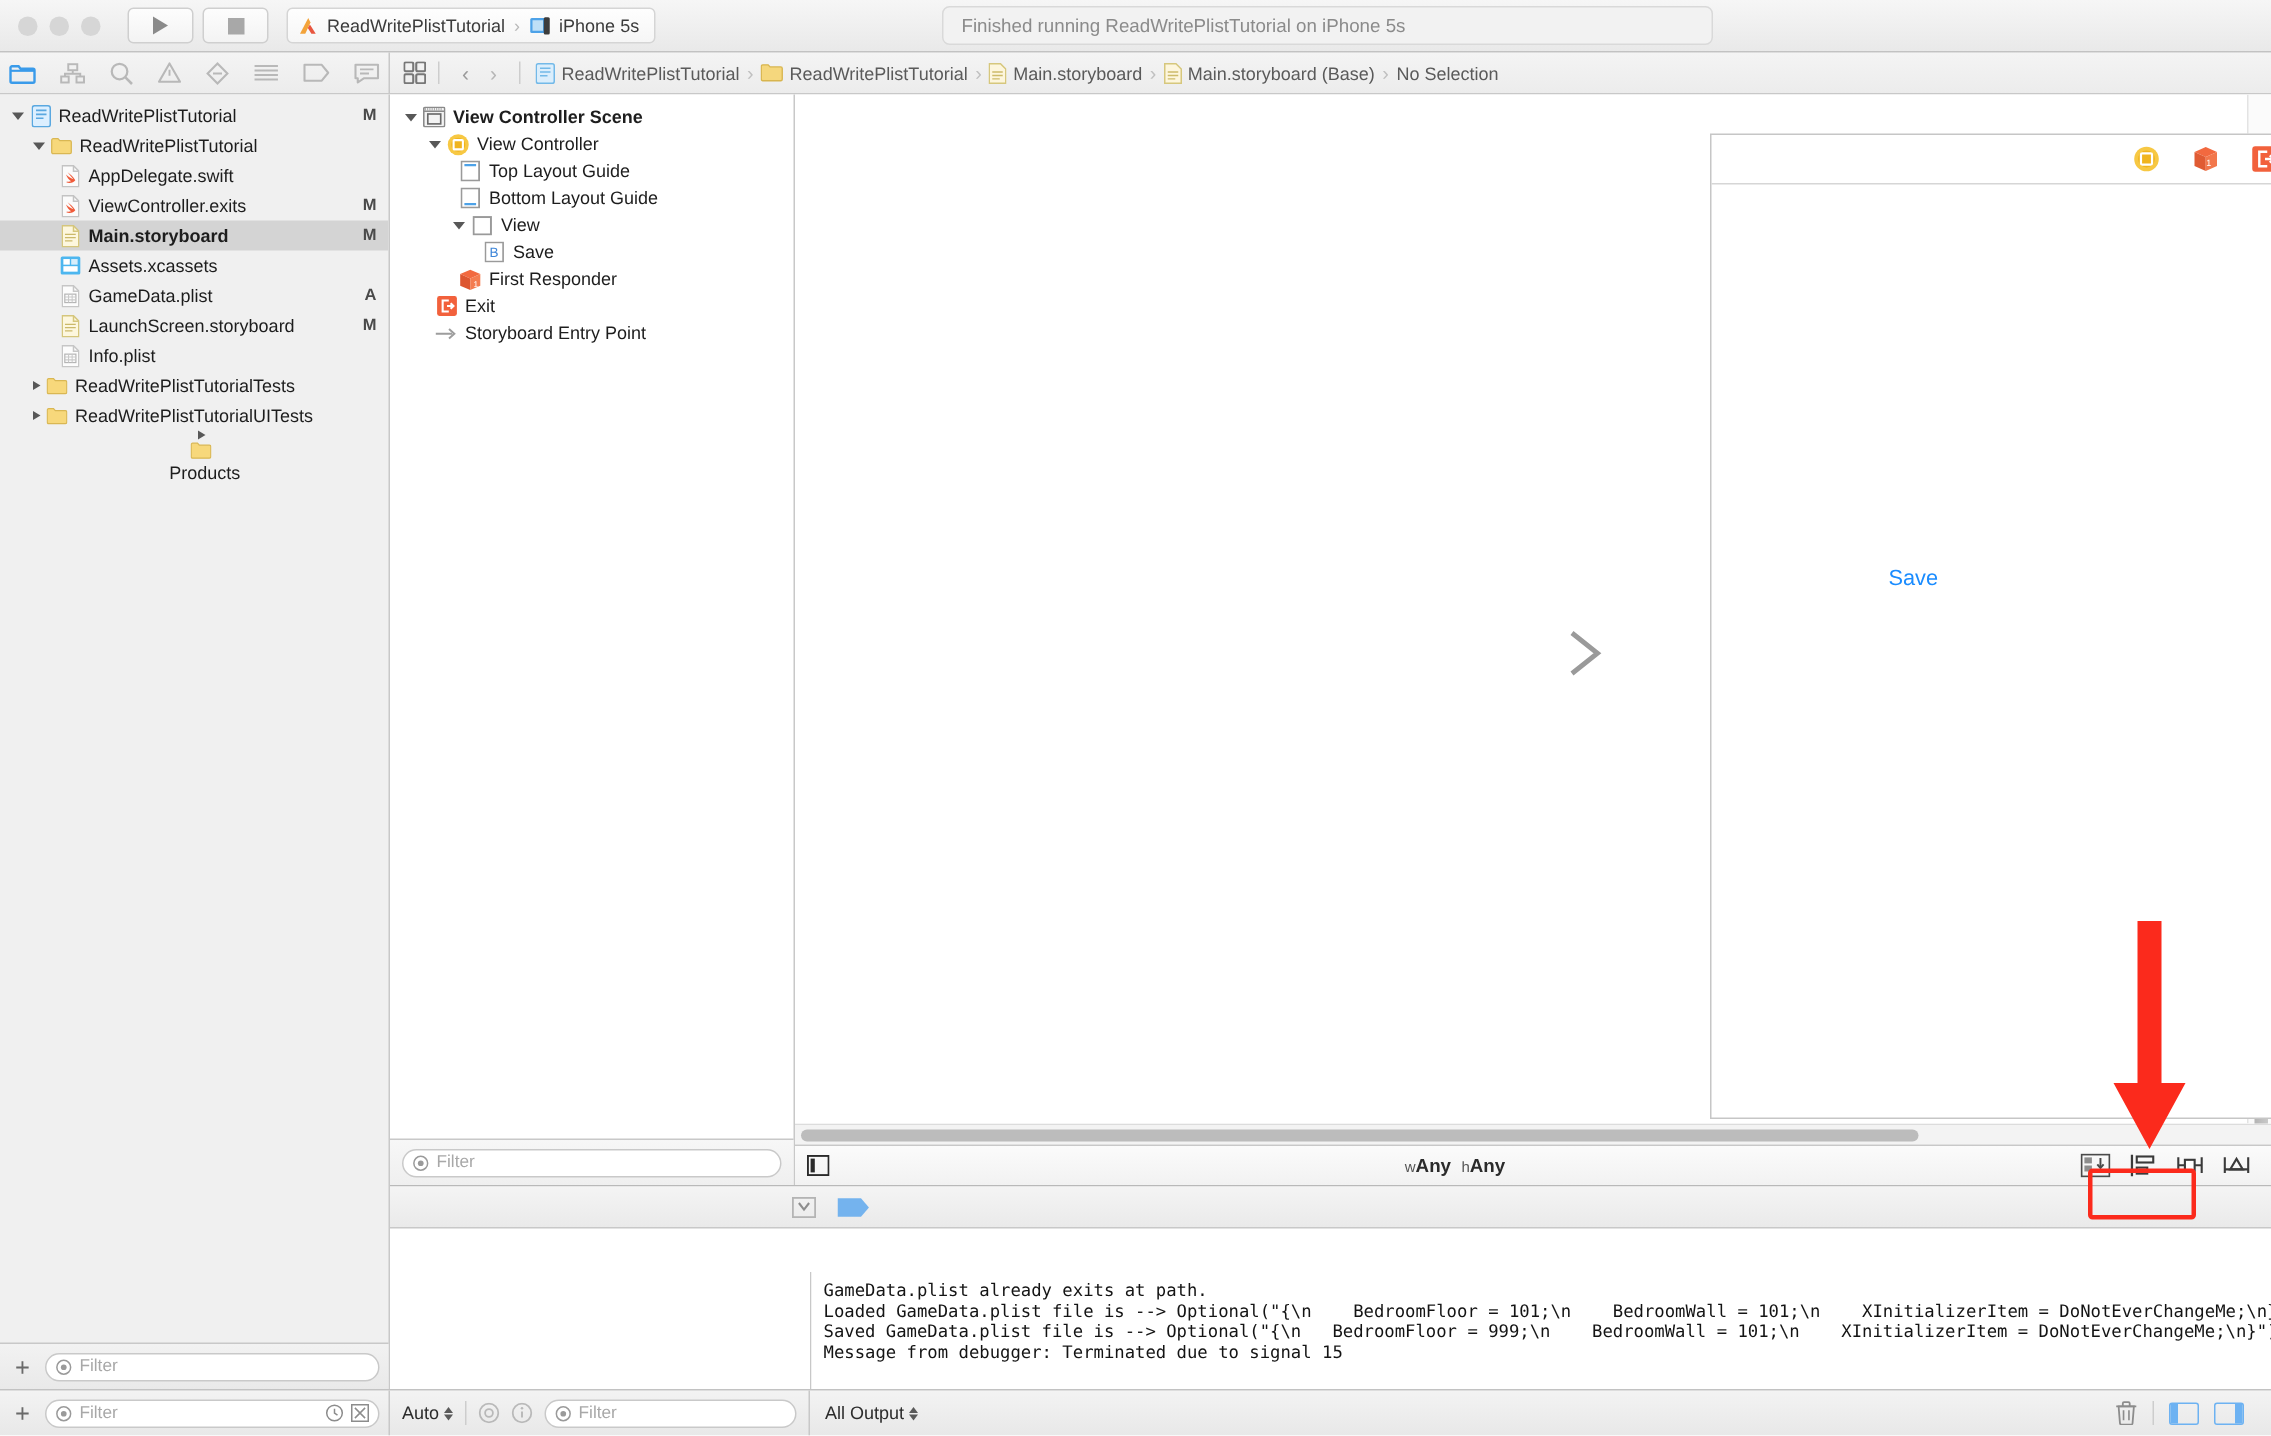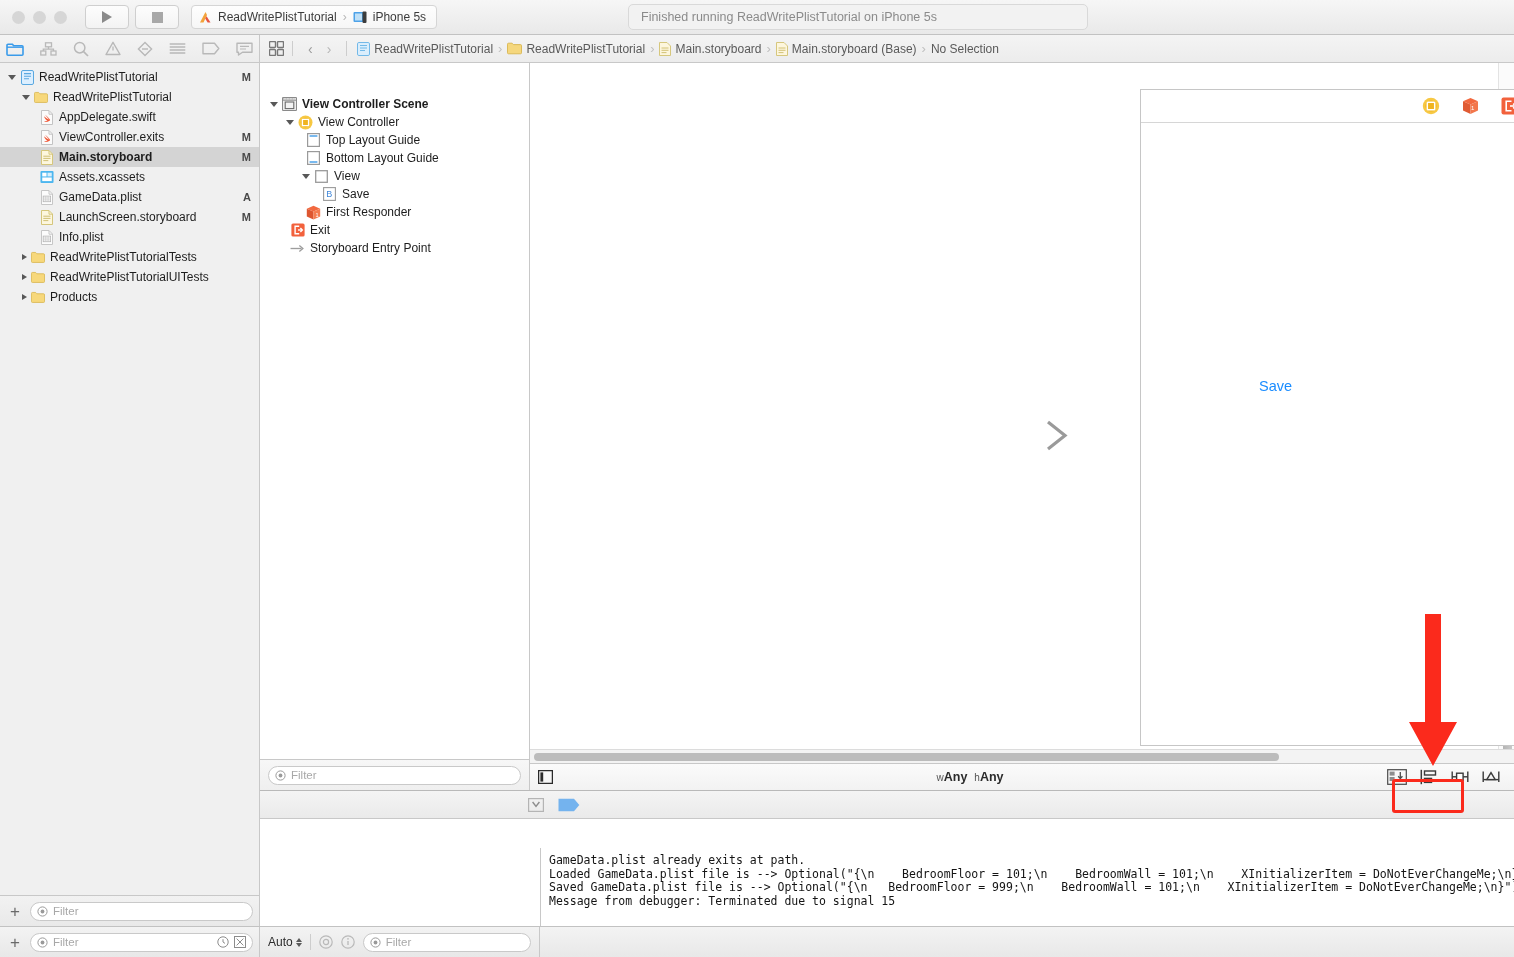--- a/index.html
+++ b/index.html
@@ -66,21 +66,21 @@
     display: flex; align-items: center;
     padding: 0 10px 0 6px;
     gap: 5px;
     font-size: 12px;
     color: #3b3b3b;
   }
   .chev-sep { color: #b8b8b8; font-size: 12px; margin: 0 1px;}
   .status-field {
     position: absolute;
     left: 628px; top: 4px;
-    width: 460px; height: 26px;
+    width: 514px; height: 26px;
     border: 1px solid #d9d9d9;
     border-radius: 5px;
     background: #f2f2f2;
     display: flex; align-items: center;
     padding-left: 12px;
     color: #8b8b8b;
     font-size: 12.5px;
     box-sizing: border-box;
   }
 
@@ -185,21 +185,21 @@
     background: #fff;
     border-right: 1px solid #c8c8c8;
     display: flex; flex-direction: column;
     box-sizing: border-box;
   }
   .outline-tree { flex: 1; padding-top: 6px; overflow: hidden; }
   .orow {
     height: 18px; display: flex; align-items: center;
     font-size: 12px; color: #1d1d1d;
   }
-  .orow.bold { font-weight: bold; margin-top: 26px; }
+  .orow.bold { font-weight: bold; }
   .oicon { width: 15px; height: 14px; margin-right: 5px; flex:none; display:flex;align-items:center;justify-content:center;}
   .outline-filter {
     height: 30px; flex: none;
     border-top: 1px solid #c8c8c8;
     background: linear-gradient(#f7f7f7,#efefef);
     display: flex; align-items: center; padding: 0 8px;
   }
 
   
   .canvas-wrap { flex: 1; display: flex; flex-direction: column; min-width: 0; position: relative; }
@@ -599,21 +599,21 @@
           </div>
           <div class="row" style="padding-left: 22px;">
             <span class="disc "></span>
             <span class="ficon">
               <svg width="15" height="13" viewBox="0 0 15 13">
                 <path d="M0.5 2.1a1 1 0 0 1 1-1h3.5L6.3 2.5H13.5a1 1 0 0 1 1 1v7.3a1 1 0 0 1-1 1H1.5a1 1 0 0 1-1-1z" fill="#f7d87b" stroke="#d9b753" stroke-width="0.9"></path>
               </svg>
             </span>
             <span>ReadWritePlistTutorialUITests</span>
           </div>
-          <div class="row" style="padding-left: 22px;">
+          <div class="row" style="padding-left: 22px; flex-direction: column;">
             <span class="disc "></span>
             <span class="ficon">
               <svg width="15" height="13" viewBox="0 0 15 13">
                 <path d="M0.5 2.1a1 1 0 0 1 1-1h3.5L6.3 2.5H13.5a1 1 0 0 1 1 1v7.3a1 1 0 0 1-1 1H1.5a1 1 0 0 1-1-1z" fill="#f7d87b" stroke="#d9b753" stroke-width="0.9"></path>
               </svg>
             </span>
             <span>Products</span>
           </div>
         </div>
       <div class="nav-filterbar">
@@ -918,20 +918,42 @@
           </svg>
       </span>
       <div class="filter-pill">
         <svg width="11" height="11" viewBox="0 0 11 11">
             <circle cx="5.5" cy="5.5" r="4.6" fill="none" stroke="#9a9a9a" stroke-width="1"></circle>
             <circle cx="5.5" cy="5.5" r="1.9" fill="#9a9a9a"></circle>
           </svg>
         <span>Filter</span>
       </div>
     </div>
+    <div class="sb-seg sb-out">
+      <span class="popup">
+        <span>All Output</span>
+        <span class="updown">
+            <i class="ud-up"></i>
+            <i class="ud-dn"></i>
+          </span>
+      </span>
+      <span class="sb-right">
+        <span>
+          <svg width="15" height="16" viewBox="0 0 15 16">
+              <path d="M2.4 3.6 h10.2 l-0.9 11.2 a1 1 0 0 1-1 0.9 H4.3 a1 1 0 0 1-1-0.9 Z" fill="none" stroke="#8c8c8c" stroke-width="1.2"></path>
+              <path d="M0.8 3.6 h13.4" stroke="#8c8c8c" stroke-width="1.2"></path>
+              <path d="M5.2 3.6 V1.6 a0.8 0.8 0 0 1 0.8-0.8 h3 a0.8 0.8 0 0 1 0.8 0.8 V3.6" fill="none" stroke="#8c8c8c" stroke-width="1.2"></path>
+              <path d="M5.7 6.2 v6.6 M9.3 6.2 v6.6" stroke="#8c8c8c" stroke-width="1.1"></path>
+            </svg>
+        </span>
+        <span class="vsep"></span>
+        <span class="panebtn"></span>
+        <span class="panebtn right"></span>
+      </span>
+    </div>
   </div>
 
   <div class="redarrow">
     <svg width="58" height="160" viewBox="0 0 58 160">
       <path d="M21 0 h16 v108 h16 L29 152 L5 108 h16 Z" fill="#fb2a1c"></path>
     </svg>
   </div>
   <div class="redbox"></div>
 
 </div>

